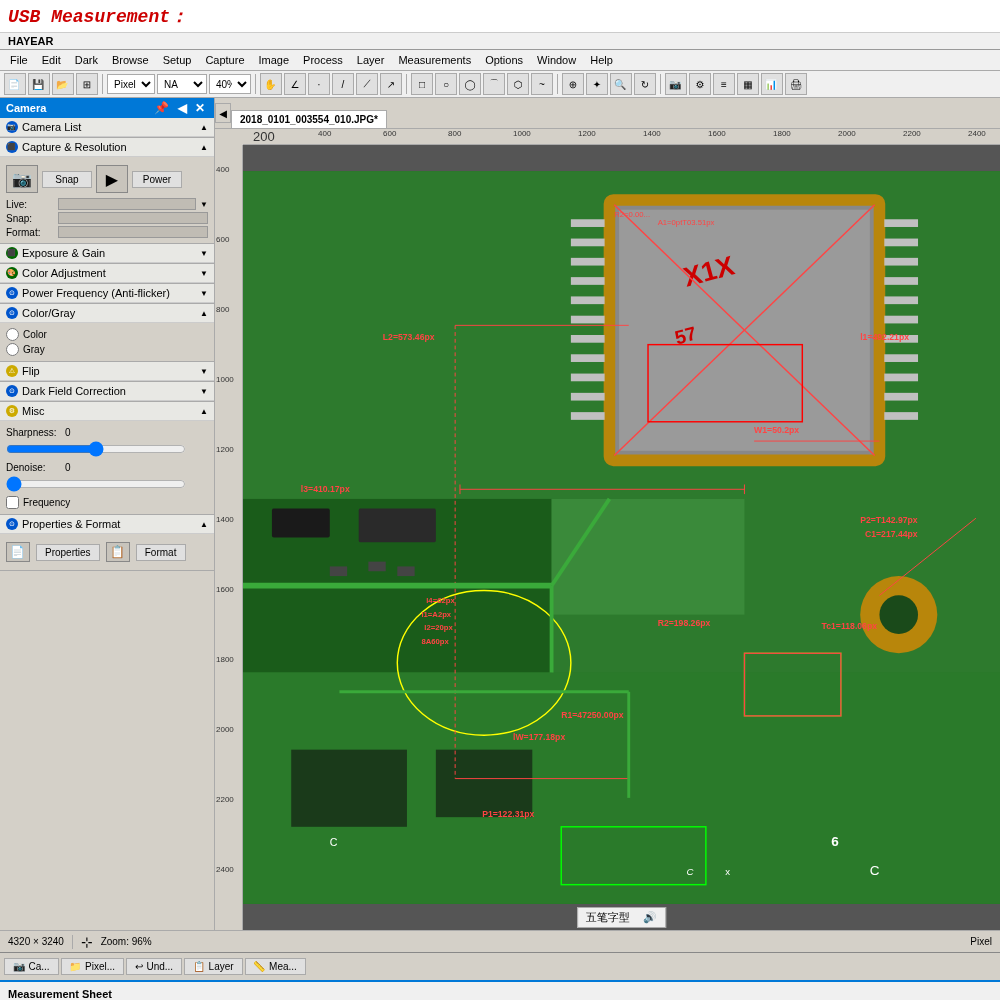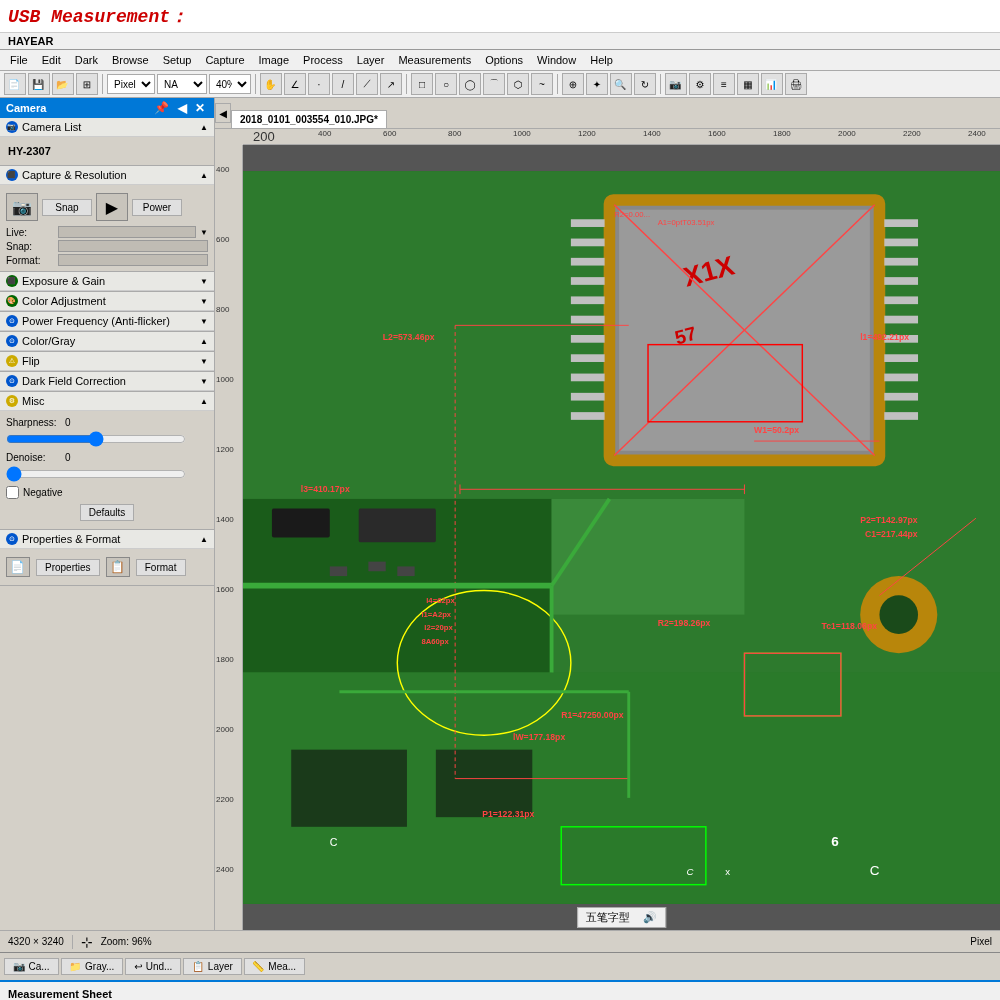--- a/index.html
+++ b/index.html
@@ -173,23 +173,20 @@
         <span class="panel-header-btn">✕</span>
       </div>
     </div>
 
     <div class="section">
       <div class="section-title">
         <span class="section-title-icon icon-blue">📷</span>
         <span>Camera List</span>
         <span class="expand-arrow">▲</span>
       </div>
-      <div class="section-content">
-        <div style="padding: 4px 2px; font-size: 11px; font-weight: bold;">HY-2307</div>
-      </div>
     </div>
 
     <div class="section">
       <div class="section-title">
         <span class="section-title-icon icon-blue">⬛</span>
         <span>Capture &amp; Resolution</span>
         <span class="expand-arrow">▲</span>
       </div>
       <div class="section-content">
         <div class="snap-record">
@@ -237,20 +234,30 @@
         <span class="expand-arrow">▼</span>
       </div>
     </div>
 
     <div class="section">
       <div class="section-title">
         <span class="section-title-icon icon-blue">⊙</span>
         <span>Color/Gray</span>
         <span class="expand-arrow">▲</span>
       </div>
+      <div class="section-content">
+        <div class="radio-row">
+          <input type="radio" name="colormode" id="colorMode" style="">
+          <label for="colorMode">Color</label>
+        </div>
+        <div class="radio-row">
+          <input type="radio" name="colormode" id="grayMode" style="">
+          <label for="grayMode">Gray</label>
+        </div>
+      </div>
     </div>
 
     <div class="section">
       <div class="section-title">
         <span class="section-title-icon icon-yellow">⚠</span>
         <span>Flip</span>
         <span class="expand-arrow">▼</span>
       </div>
     </div>
 
@@ -278,24 +285,21 @@
         </div>
         <div class="label-row">
           <label>Denoise:</label>
           <span>0</span>
         </div>
         <div style="padding: 2px 0">
           <input type="range" min="0" max="100" value="0" style="width: 180px; height: 14px;">
         </div>
         <div class="radio-row">
           <input type="checkbox" id="negative" style="">
-          <label for="negative">Negative</label>
-        </div>
-        <div style="text-align:center; padding: 4px 0">
-          <button class="btn-small">Defaults</button>
+          <label for="negative">Frequency</label>
         </div>
       </div>
     </div>
 
     <div class="section">
       <div class="section-title">
         <span class="section-title-icon icon-blue">⊙</span>
         <span>Properties &amp; Format</span>
         <span class="expand-arrow">▲</span>
       </div>
@@ -489,21 +493,21 @@
   <span>Pixel</span>
 </div>
 
 <div id="bottom-tabs">
   <div class="bottom-tab">
     <span>📷</span>
     <span>Ca...</span>
   </div>
   <div class="bottom-tab">
     <span>📁</span>
-    <span>Gray...</span>
+    <span>Pixel...</span>
   </div>
   <div class="bottom-tab">
     <span>↩</span>
     <span>Und...</span>
   </div>
   <div class="bottom-tab">
     <span>📋</span>
     <span>Layer</span>
   </div>
   <div class="bottom-tab">

